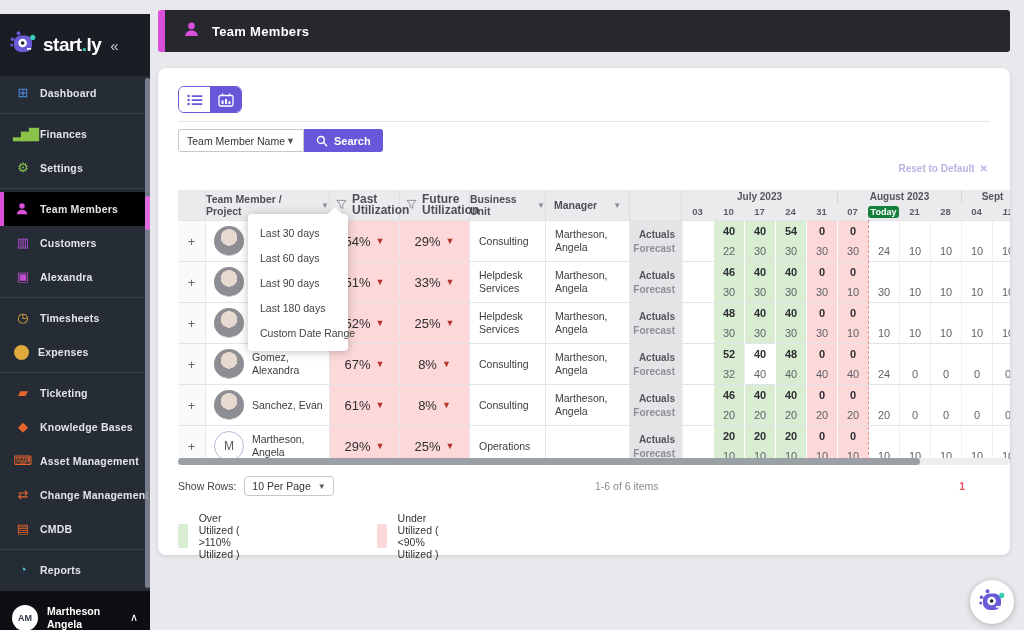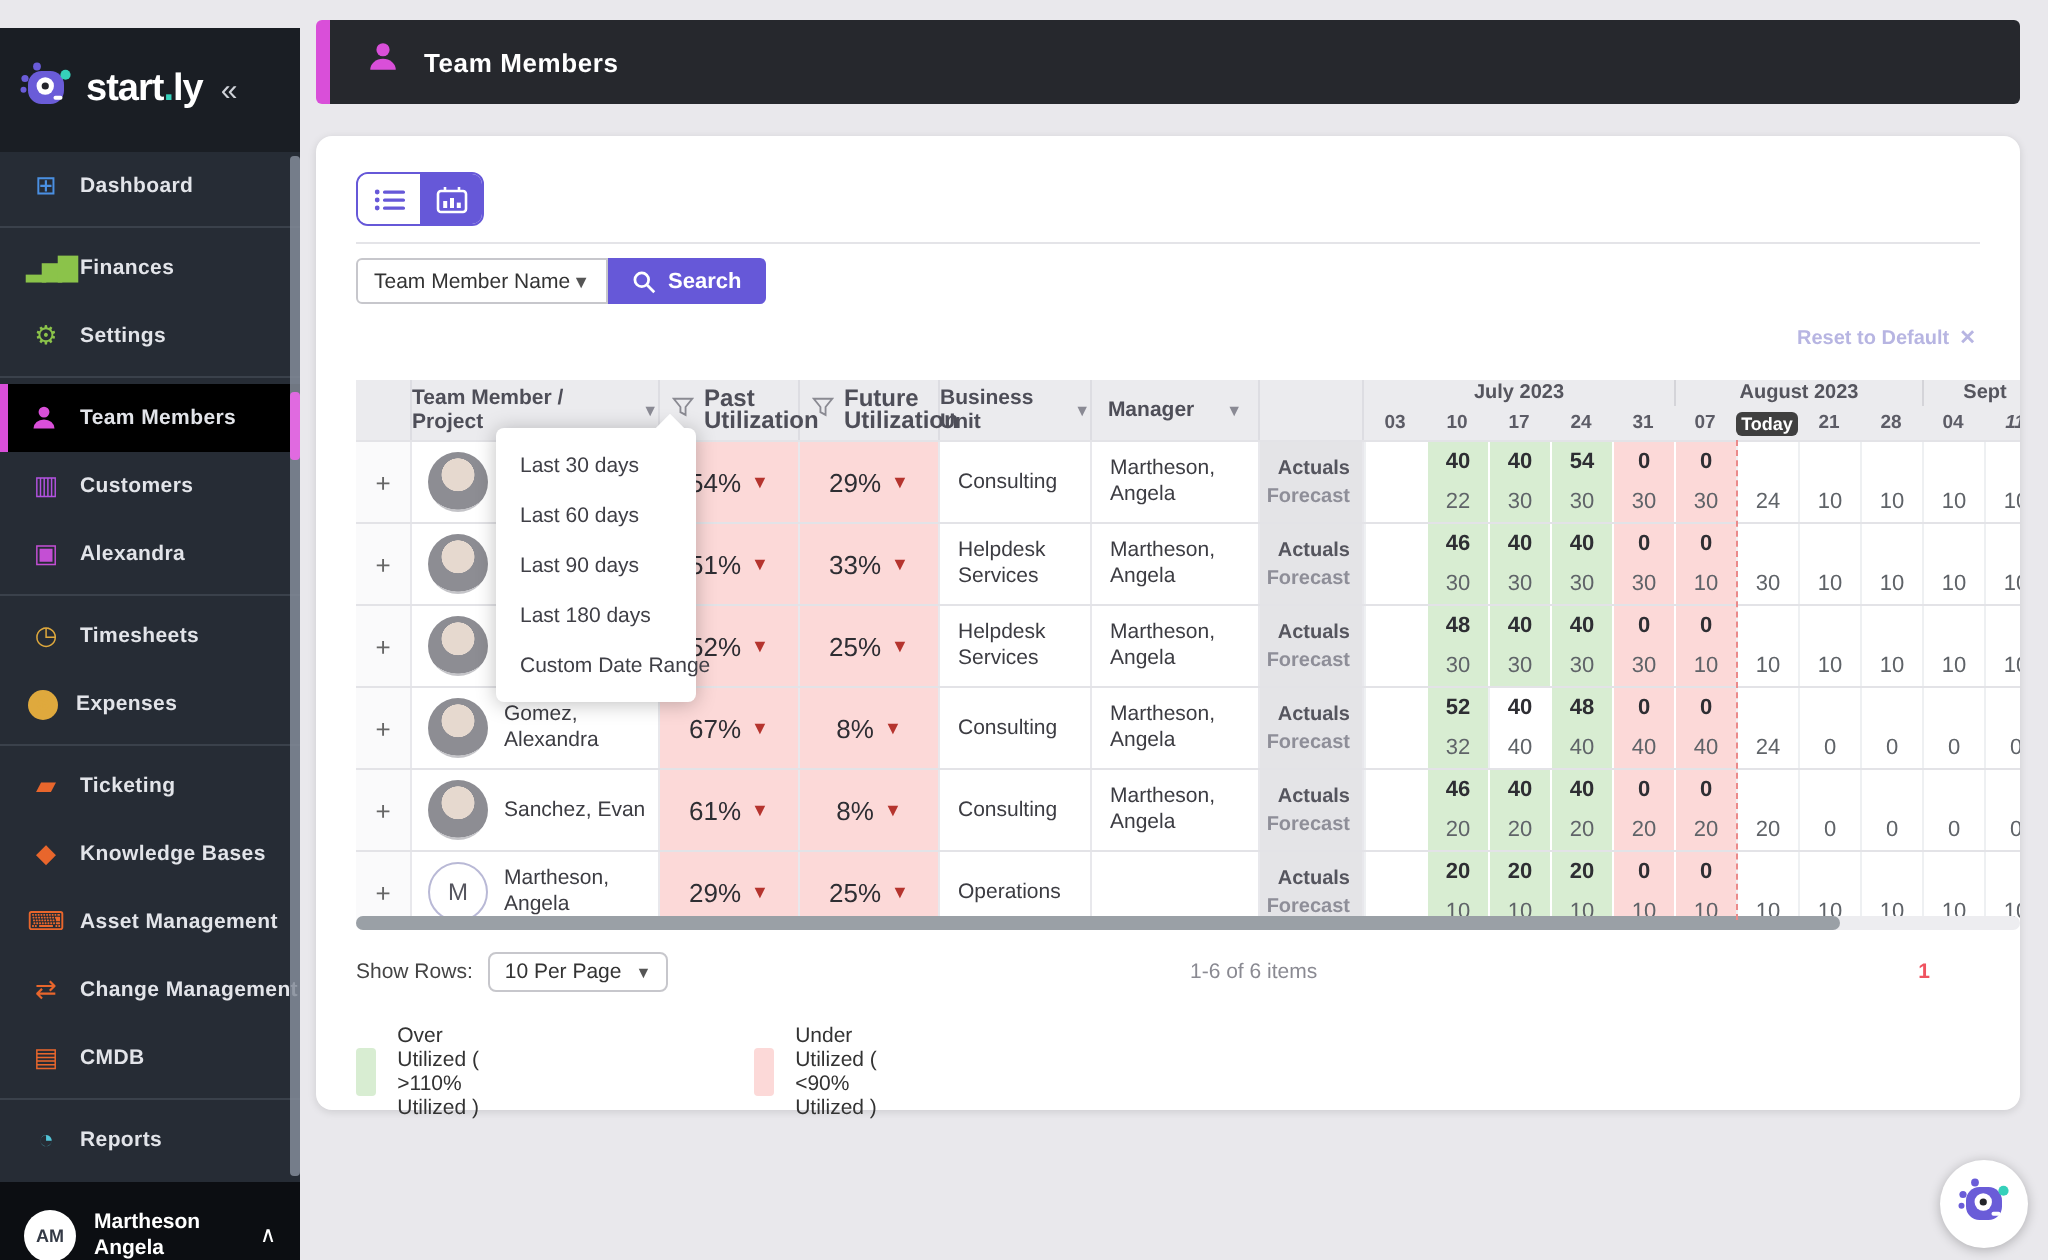--- a/index.html
+++ b/index.html
@@ -56,21 +56,21 @@
   #table{position:absolute;left:20px;top:122px;width:832px;height:270px;overflow:hidden;font-size:11px}
   #thead{display:grid;grid-template-columns:var(--cols);grid-template-rows:13px 17px;width:845px;background:#ebebee;position:relative}
   .hcell{grid-row:1/3;display:flex;align-items:center;justify-content:center;gap:16px;color:#4e4e58;
      font-size:10.5px;font-weight:bold;border-right:1px solid #dddde2;cursor:pointer}
   .hcell .caret{color:#8a8a94;font-size:8px}
   .hcell.filter{justify-content:flex-start;padding-left:6px;gap:5px}
   .hcell.filter .two{line-height:11px;font-size:12px}
   .mcell{grid-row:1;display:flex;align-items:center;justify-content:center;color:#55555e;font-size:10px;font-weight:bold;border-left:1px solid #d4d4d9}
   .mcell.first{border-left:none}
   .dcell{grid-row:2;display:flex;align-items:center;justify-content:center;color:#5c5c66;font-size:9.5px;font-weight:bold}
-  .today-badge{background:#404040;color:#fff;border-radius:3px;padding:1px 3px;font-size:9px}
+  .today-badge{background:#15803d;color:#fff;border-radius:3px;padding:1px 3px;font-size:9px}
   .trow{display:grid;grid-template-columns:var(--cols);grid-auto-rows:20px;width:845px;border-top:1px solid #e3e3e7;background:#fff}
   .c{grid-row:1/3;display:flex;align-items:center;border-right:1px solid #e8e8ec}
   .c-expand{justify-content:center;color:#666;font-size:13px;background:#fafafb;cursor:pointer}
   .c-member{padding-left:8px;gap:8px}
   .avatar{width:30px;min-width:30px;height:30px;border-radius:50%;
      background:radial-gradient(circle at 50% 38%,#e6d9cf 0 34%,#8d8d93 35% 72%,#c4c4c8 73%)}
   .avatar.letter{background:#fff;border:1px solid #b9b9d6;color:#55555e;font-size:12px;display:flex;align-items:center;justify-content:center}
   .mname{font-size:10.5px;color:#3c3c42;line-height:13px}
   .c-util{justify-content:center;background:#fcd9d8;font-size:13px;font-weight:normal;color:#2e2e33;gap:5px}
   .c-util .tri{color:#b5342e;font-size:9px}

